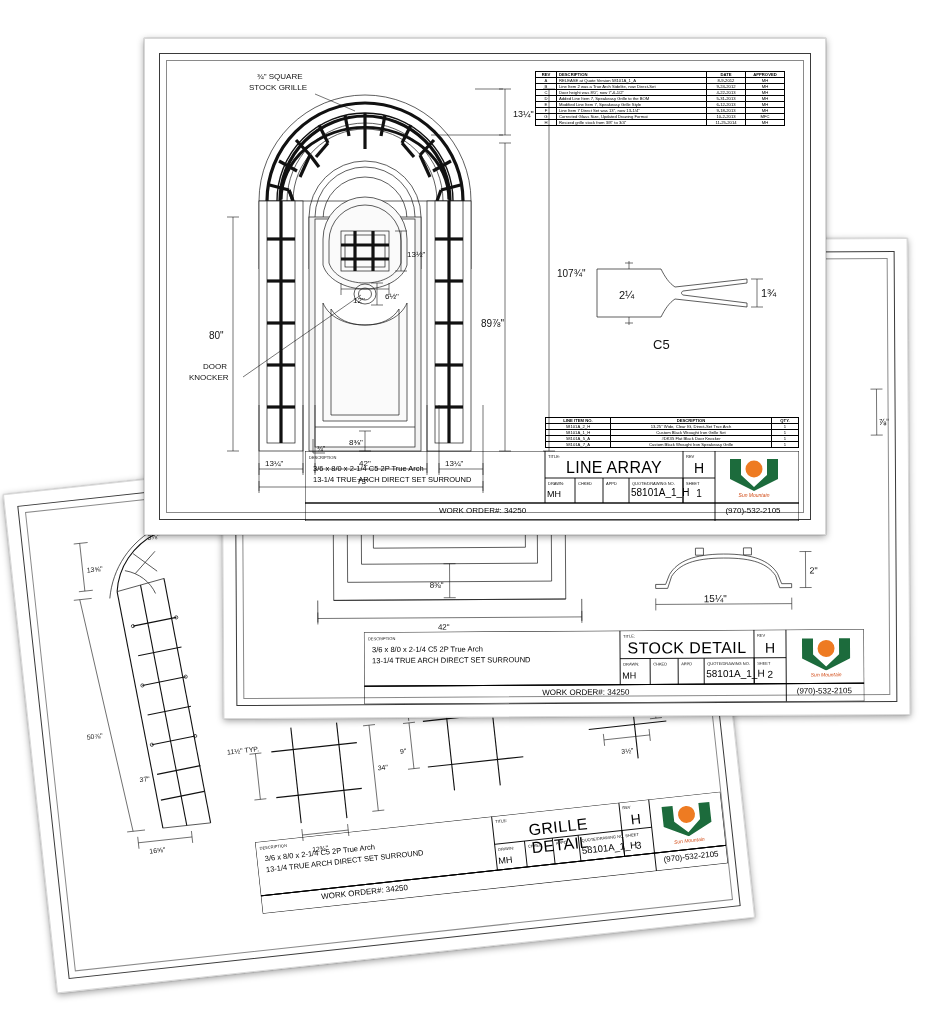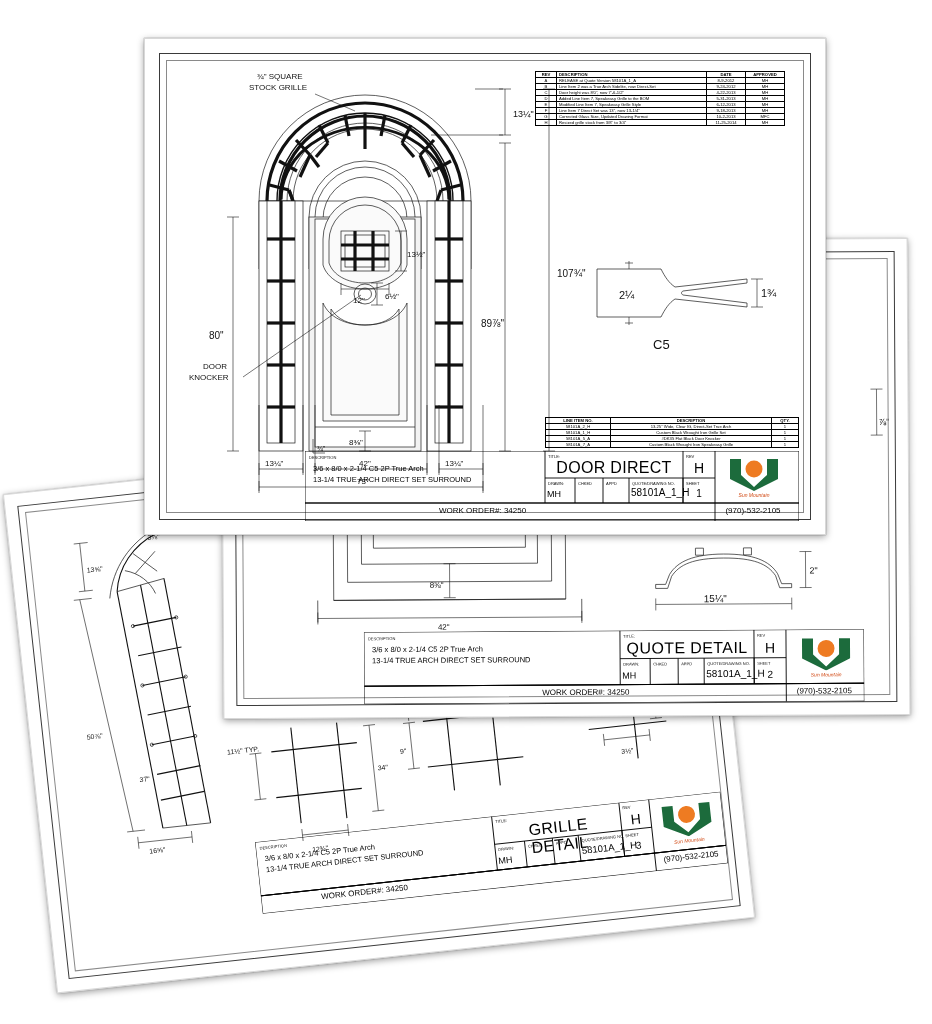--- a/index.html
+++ b/index.html
@@ -273,21 +273,21 @@
         <text x="259" y="35" font-size="4">DRAWN:</text>
         <text x="289" y="35" font-size="4">CHKED</text>
         <text x="317" y="35" font-size="4">APPD</text>
         <text x="343" y="35" font-size="4">QUOTE/DRAWING NO.</text>
         <text x="393" y="35" font-size="4">SHEET</text>
       </svg>
       <div style="position:absolute;left:8px;top:12px;font-size:7.5px;line-height:11px;">
         <div>3/6 x 8/0 x 2-1/4 C5 2P True Arch</div>
         <div>13-1/4 TRUE ARCH DIRECT SET SURROUND</div>
       </div>
-      <div style="position:absolute;left:260px;top:9px;width:126px;text-align:center;font-size:16px;letter-spacing:.4px;">QUOTE DETAIL</div>
+      <div style="position:absolute;left:260px;top:9px;width:126px;text-align:center;font-size:16px;letter-spacing:.4px;">STOCK DETAIL</div>
       <div style="position:absolute;left:391px;top:10px;width:30px;text-align:center;font-size:14px;">H</div>
       <div style="position:absolute;left:258px;top:40px;font-size:9px;">MH</div>
       <div style="position:absolute;left:342px;top:38px;width:46px;text-align:center;font-size:10px;">58101A_1_H</div>
       <div style="position:absolute;left:391px;top:39px;width:30px;text-align:center;font-size:10px;">2</div>
       <div style="position:absolute;left:178px;top:57px;font-size:8px;">
         <span>WORK ORDER#:</span>
         <span>34250</span>
       </div>
       <div style="position:absolute;left:424px;top:57px;width:72px;text-align:center;font-size:8px;">(970)-532-2105</div>
       <div class="logo-wrap" style="left:428px;top:2px;width:68px;height:50px;">
@@ -601,21 +601,21 @@
         <text x="243" y="34" font-size="4">DRAWN:</text>
         <text x="273" y="34" font-size="4">CHKED</text>
         <text x="301" y="34" font-size="4">APPD</text>
         <text x="327" y="34" font-size="4">QUOTE/DRAWING NO.</text>
         <text x="381" y="34" font-size="4">SHEET</text>
       </svg>
       <div style="position:absolute;left:8px;top:12px;font-size:7.5px;line-height:11px;">
         <div>3/6 x 8/0 x 2-1/4 C5 2P True Arch</div>
         <div>13-1/4 TRUE ARCH DIRECT SET SURROUND</div>
       </div>
-      <div style="position:absolute;left:244px;top:8px;width:130px;text-align:center;font-size:16px;letter-spacing:.3px;">DOOR DIRECT</div>
+      <div style="position:absolute;left:244px;top:8px;width:130px;text-align:center;font-size:16px;letter-spacing:.3px;">LINE ARRAY</div>
       <div style="position:absolute;left:379px;top:9px;width:30px;text-align:center;font-size:14px;">H</div>
       <div style="position:absolute;left:242px;top:38px;font-size:9px;">MH</div>
       <div style="position:absolute;left:326px;top:36px;width:50px;text-align:center;font-size:10px;">58101A_1_H</div>
       <div style="position:absolute;left:379px;top:37px;width:30px;text-align:center;font-size:10px;">1</div>
       <div style="position:absolute;left:134px;top:55px;font-size:8px;">
         <span>WORK ORDER#:</span>
         <span>34250</span>
       </div>
       <div style="position:absolute;left:412px;top:55px;width:72px;text-align:center;font-size:8px;">(970)-532-2105</div>
       <div class="logo-wrap" style="left:414px;top:2px;width:70px;height:48px;">

